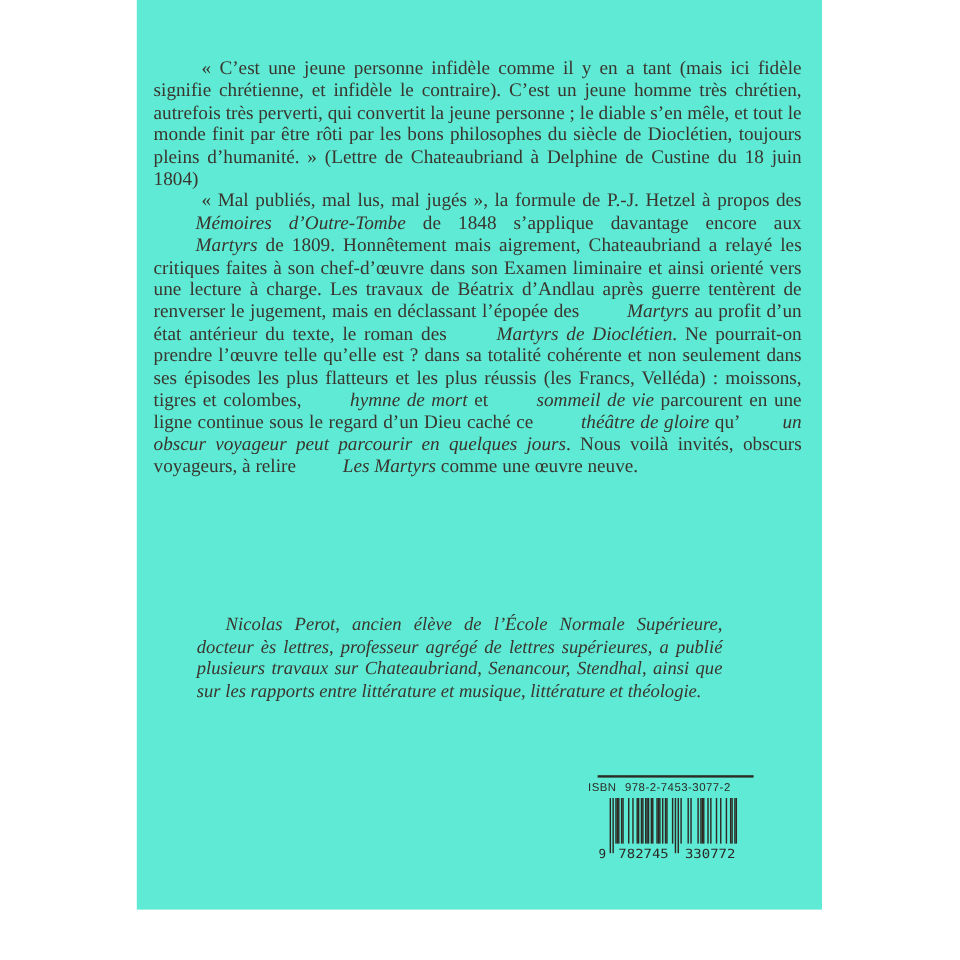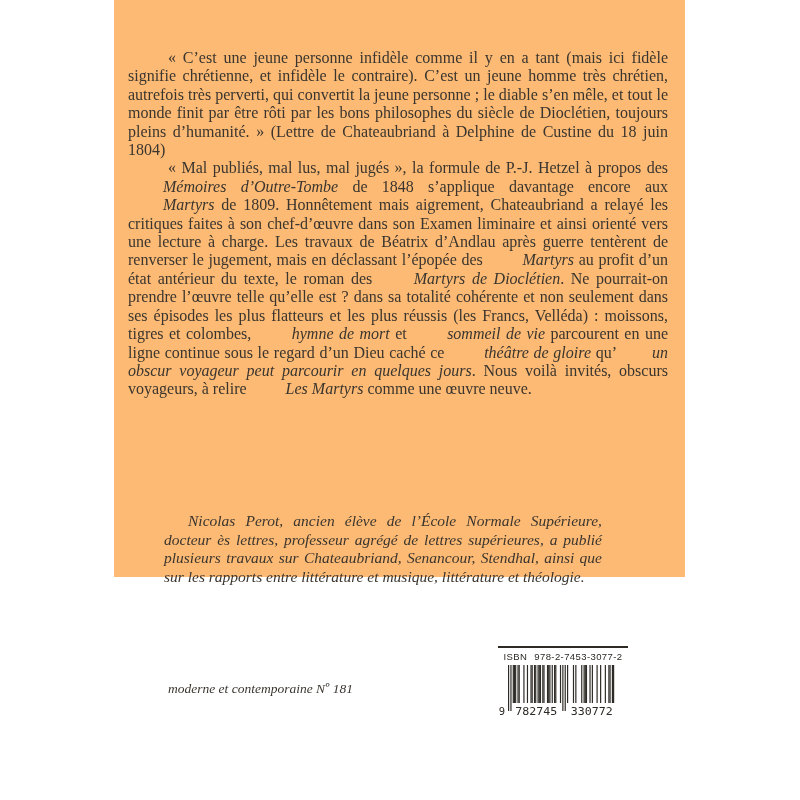--- a/index.html
+++ b/index.html
@@ -1,32 +1,32 @@
 <!DOCTYPE html>
 <html lang="fr"><head>
 <meta charset="utf-8">
 <style>
   html,body{margin:0;padding:0;background:#ffffff;}
   .canvas{position:relative;width:800px;height:800px;background:#ffffff;overflow:hidden;
           font-family:"Liberation Serif",serif;}
-  .cover{position:absolute;left:114px;top:0;width:571px;height:577px;background:#fdba74;}
+  .cover{position:absolute;left:114px;top:0;width:571px;height:758px;background:#5eead4;}
   .main-text{position:absolute;left:14px;top:49px;width:540px;
              font-size:16px;line-height:18.4px;color:#3a352e;text-align:justify;}
   .main-text p{margin:0;text-indent:40px;}
   .main-text .it, .bio .seg{font-style:italic;}
   .it{font-style:italic;margin-left:35px;}
   .bio{position:absolute;left:38px;top:500px;width:462px;
        font-size:15.5px;line-height:18.6px;color:#3a352e;
        text-align:justify;font-style:italic;}
   .bio p{margin:12px;text-indent:24px;}
   .series{position:absolute;left:54px;top:681px;color:#3a352e;
           font-style:italic;font-size:13.5px;line-height:15.5px;}
   .barcode-block{position:absolute;left:376px;top:646px;width:146px;color:#2d2a25;}
   .bc-rule{margin-left:8px;width:130px;height:2px;background:#2d2a25;}
-  .isbn-row{margin-top:3px;width:146px;display:flex;justify-content:center;gap:7px;
+  .isbn-row{margin-top:3px;width:146px;display:flex;gap:7px;
             font-family:"Liberation Sans",sans-serif;font-size:9.5px;letter-spacing:.4px;
             white-space:nowrap;}
   .ean-svg{display:block;margin:3px 0 0 3px;}
   .ean-svg text{font-family:"DejaVu Sans Mono",monospace;font-size:10.5px;fill:#2d2a25;}
 </style>
 </head>
 <body>
 
 <div class="canvas">
   <div class="cover">
@@ -34,21 +34,20 @@
     <div class="main-text">
       <p><span>« C’est une jeune personne infidèle comme il y en a tant (mais ici fidèle signifie chrétienne, et infidèle le contraire). C’est un jeune homme très chrétien, autrefois très perverti, qui convertit la jeune personne ; le diable s’en mêle, et tout le monde finit par être rôti par les bons philosophes du siècle de Dioclétien, toujours pleins d’humanité. » (Lettre de Chateaubriand à Delphine de Custine du 18 juin 1804)</span></p>
       <p><span>« Mal publiés, mal lus, mal jugés », la formule de P.-J. Hetzel à propos des </span><span class="it">Mémoires d’Outre-Tombe</span><span> de 1848 s’applique davantage encore aux </span><span class="it">Martyrs</span><span> de 1809. Honnêtement mais aigrement, Chateaubriand a relayé les critiques faites à son chef-d’œuvre dans son Examen liminaire et ainsi orienté vers une lecture à charge. Les travaux de Béatrix d’Andlau après guerre tentèrent de renverser le jugement, mais en déclassant l’épopée des </span><span class="it">Martyrs</span><span> au profit d’un état antérieur du texte, le roman des </span><span class="it">Martyrs de Dioclétien</span><span>. Ne pourrait-on prendre l’œuvre telle qu’elle est ? dans sa totalité cohérente et non seulement dans ses épisodes les plus flatteurs et les plus réussis (les Francs, Velléda) : moissons, tigres et colombes, </span><span class="it">hymne de mort</span><span> et </span><span class="it">sommeil de vie</span><span> parcourent en une ligne continue sous le regard d’un Dieu caché ce </span><span class="it">théâtre de gloire</span><span> qu’</span><span class="it">un obscur voyageur peut parcourir en quelques jours</span><span>. Nous voilà invités, obscurs voyageurs, à relire </span><span class="it">Les Martyrs</span><span> comme une œuvre neuve.</span></p>
     </div>
 
     <div class="bio">
       <p>Nicolas Perot, ancien élève de l’École Normale Supérieure, docteur ès lettres, professeur agrégé de lettres supérieures, a publié plusieurs travaux sur Chateaubriand, Senancour, Stendhal, ainsi que sur les rapports entre littérature et musique, littérature et théologie.</p>
     </div>
 
     <div class="series">
-      <div>moderne et contemporaine Nº 181</div>
     </div>
 
     <div class="barcode-block">
       <div class="bc-rule"></div>
       <div class="isbn-row">
         <span>ISBN</span>
         <span>978-2-7453-3077-2</span>
       </div>
       <svg id="ean-bars" class="ean-svg" width="132" height="56" viewBox="0 0 132 56">
           <rect x="15.00" y="0" width="1.18" height="46" fill="#2d2a25"></rect>

